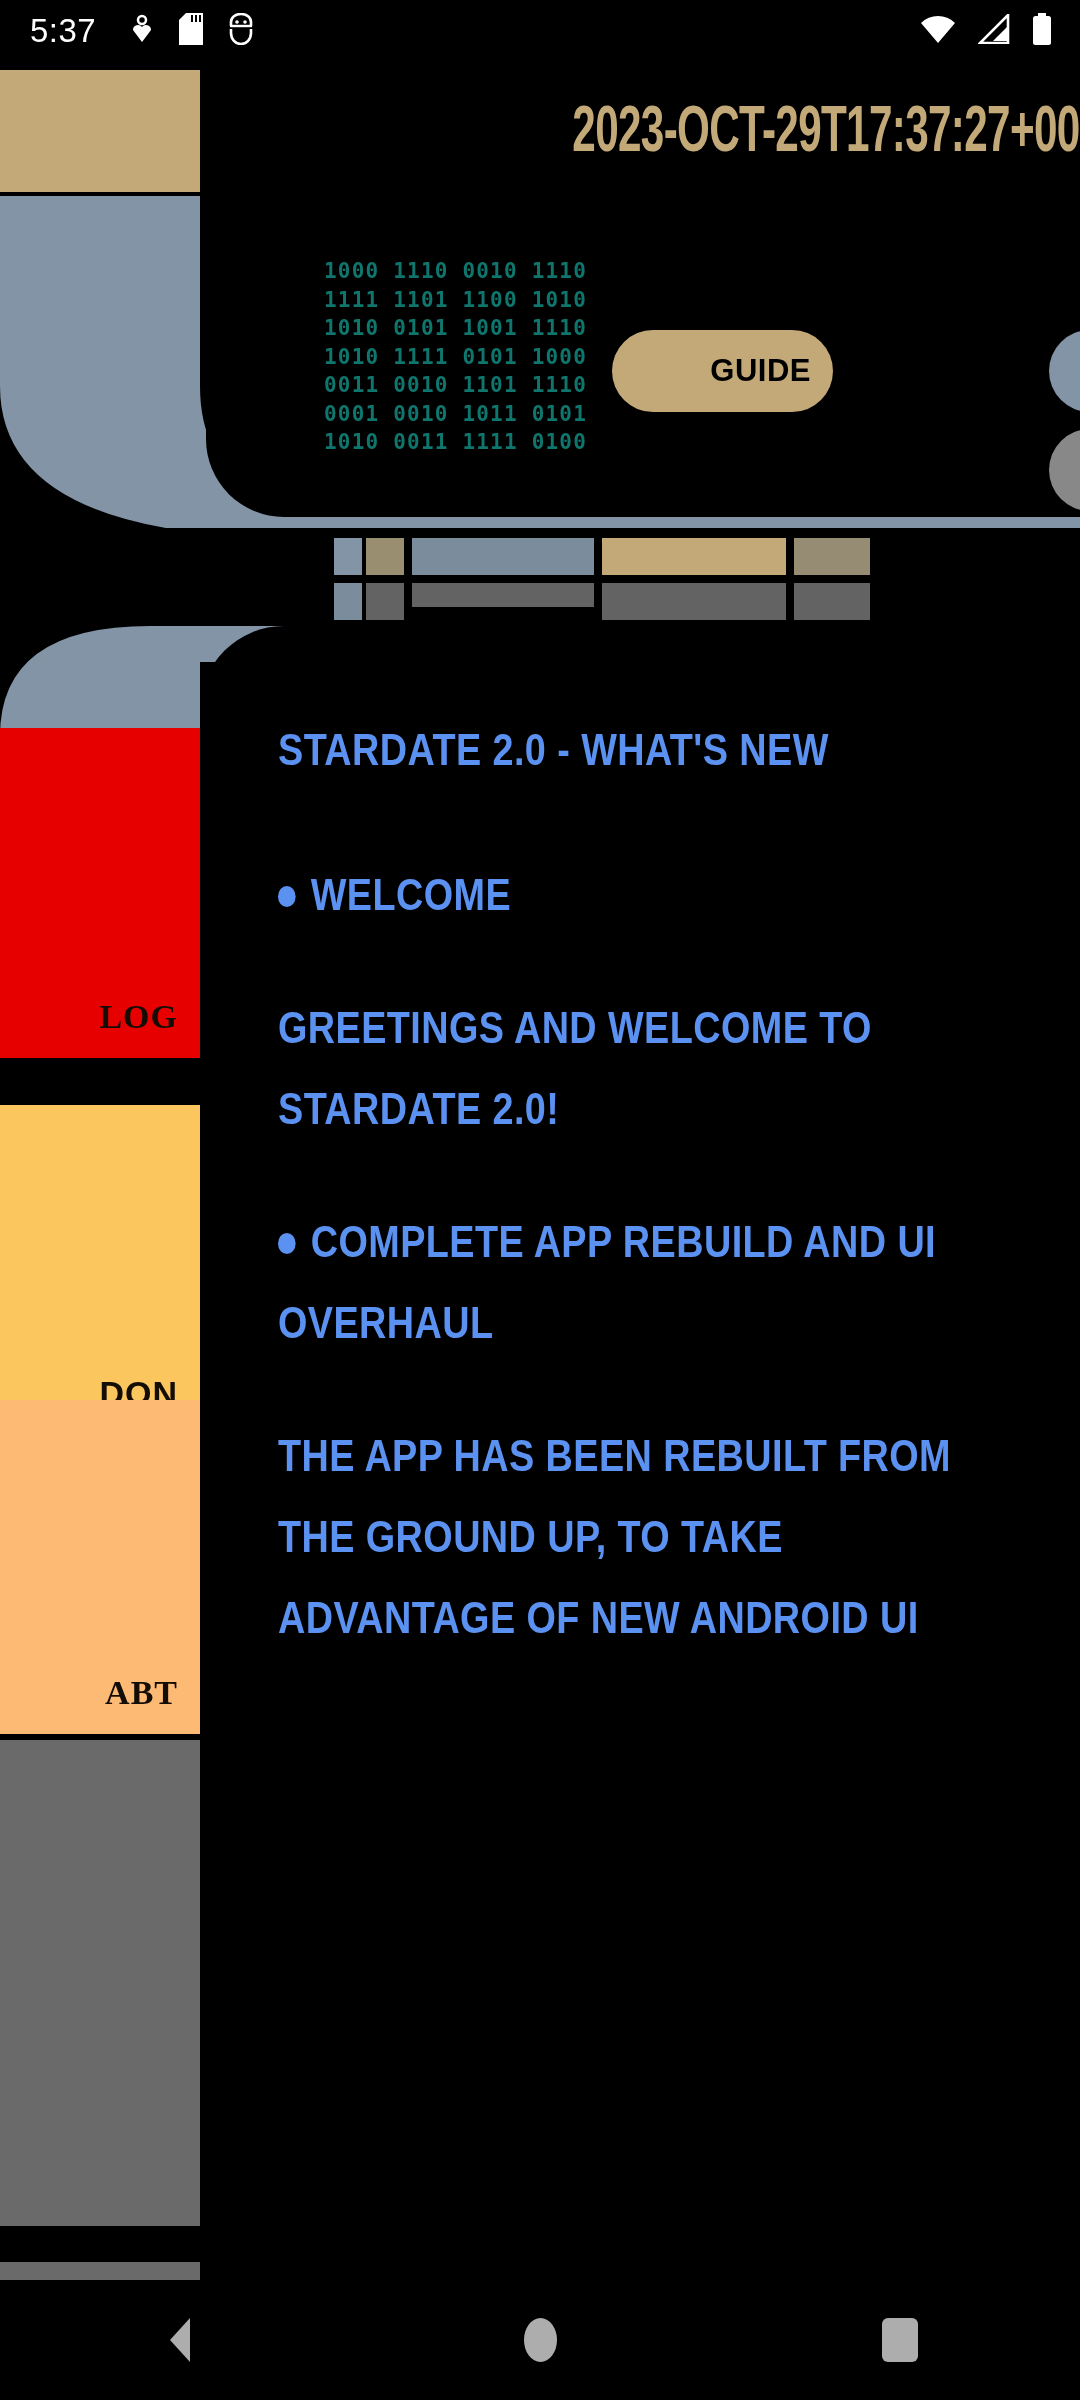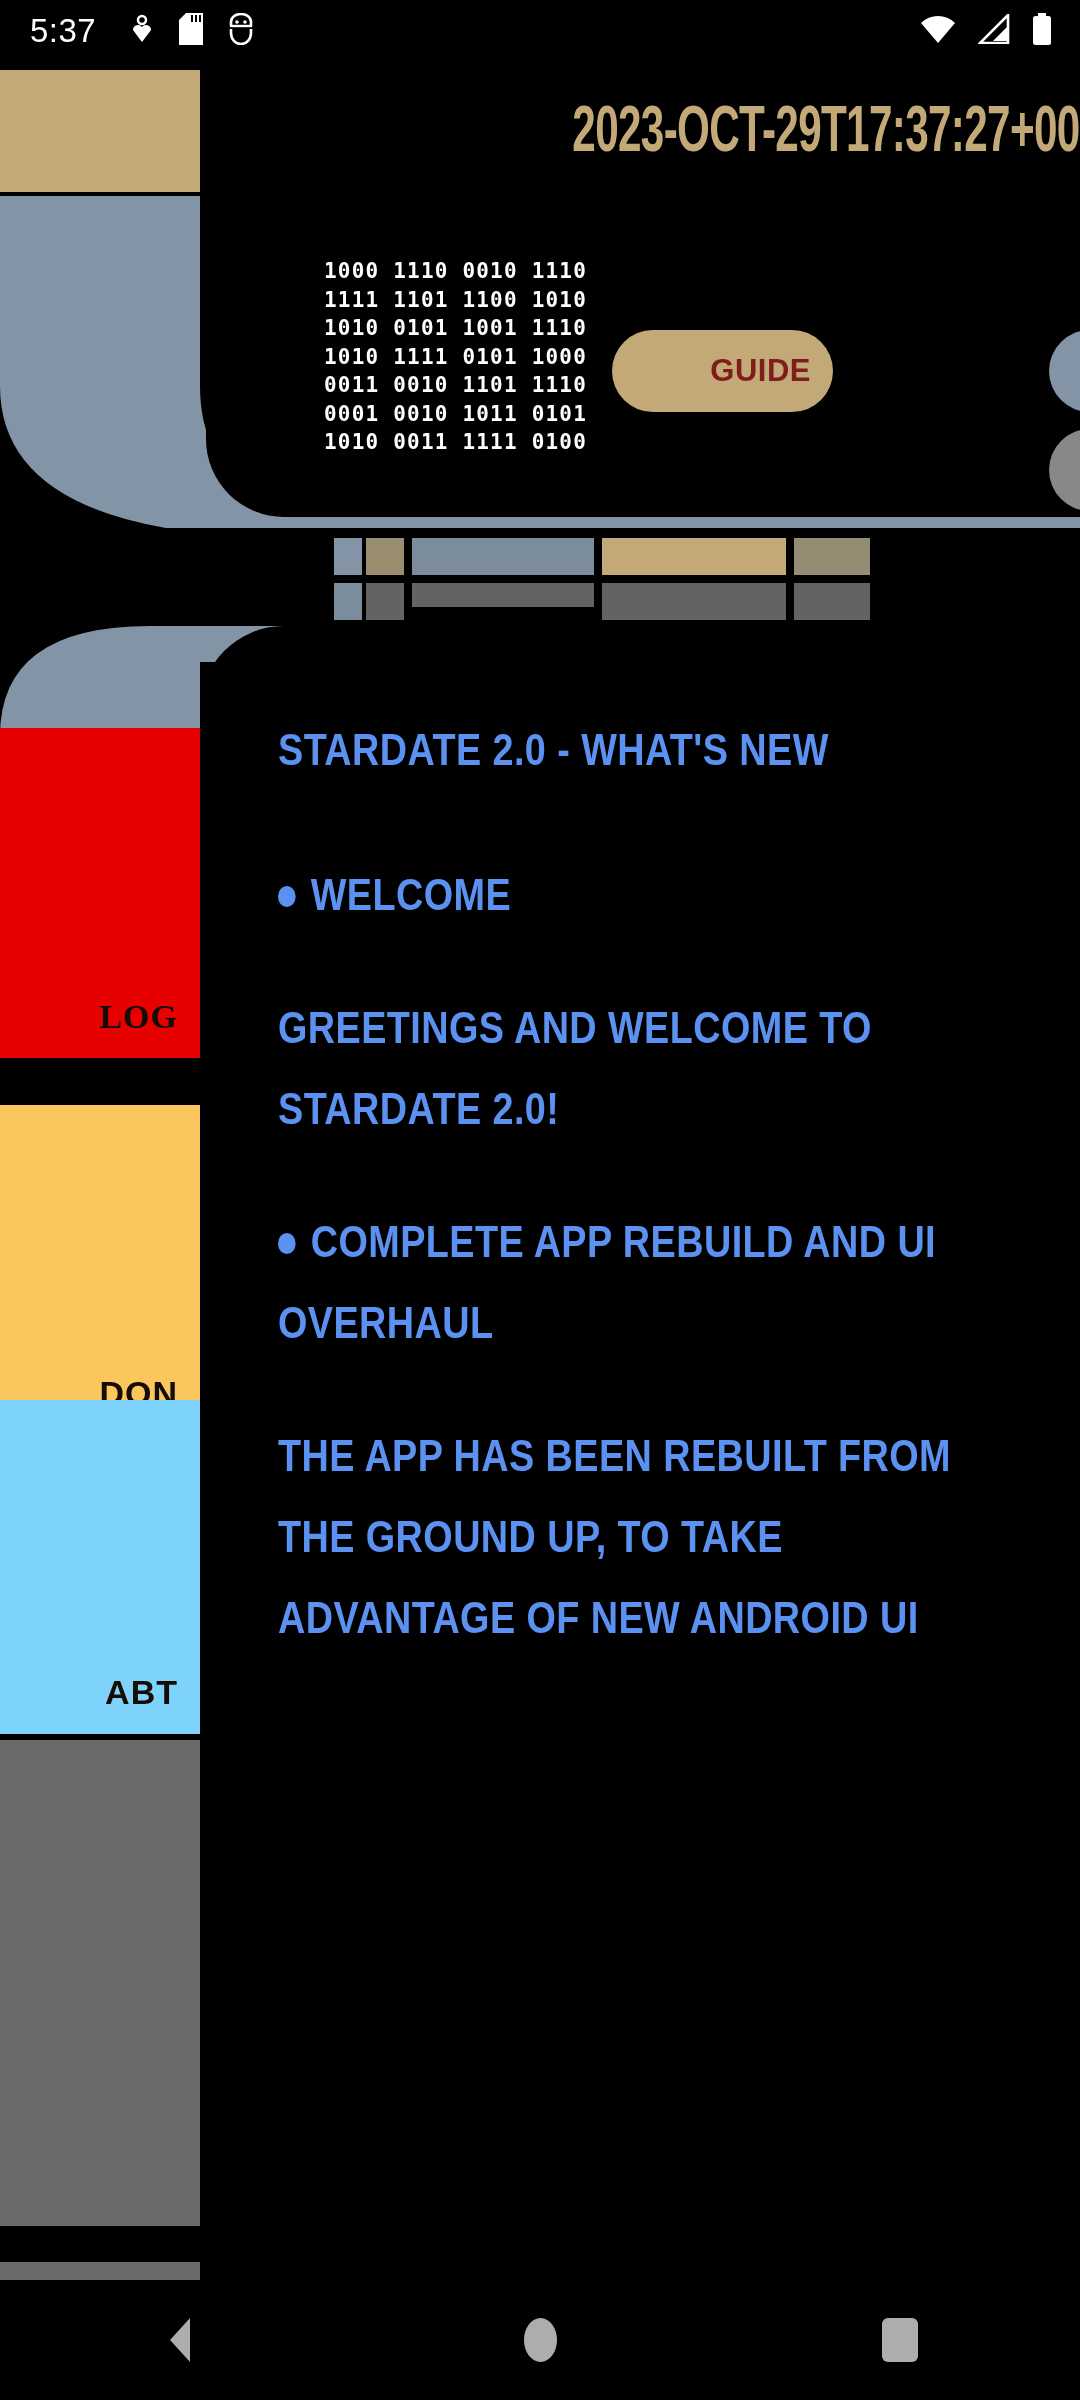--- a/index.html
+++ b/index.html
@@ -94,21 +94,21 @@
     font-family: "DejaVu Sans Mono", monospace;
     font-size: 21px;
     line-height: 28.5px;
     letter-spacing: 1.2px;
     white-space: pre;
     font-weight: bold;
   }
 
   .hdr-btn {
     position: absolute;
-    color: #7f1d1d;
+    color: #000000;
     font-family: "Liberation Sans Narrow", "Liberation Sans", sans-serif;
     font-weight: bold;
     font-size: 31px;
     text-align: right;
     display: flex;
     align-items: center;
     justify-content: flex-end;
     padding-right: 22px;
     border-radius: 60px;
     letter-spacing: 0.5px;
@@ -323,21 +323,21 @@
 
 <div id="header-elbow">
   <svg width="1080" height="332" viewBox="0 0 1080 332">
 
     <path d="M0,0 L200,0 L200,190 Q200,306 334,306 L1080,306 L1080,342 L300,342 Q0,342 0,190 Z" fill="#8294a6"></path>
   </svg>
 </div>
 
 <div id="header-panel">
   <div id="header-title" style="color: rgb(195, 169, 119);">2023-OCT-29T17:37:27+00</div>
-  <div id="binary-block" style="color: #ffffff;">1000 1110 0010 1110
+  <div id="binary-block" style="color: #0f766e;">1000 1110 0010 1110
 1111 1101 1100 1010
 1010 0101 1001 1110
 1010 1111 0101 1000
 0011 0010 1101 1110
 0001 0010 1011 0101
 1010 0011 1111 0100</div>
 
   <div class="hdr-btn" id="btn-guide" style="background: rgb(195, 169, 119);">GUIDE</div>
   <div class="hdr-btn" id="btn-ref" style="background: rgb(130, 148, 166);">REF</div>
   <div class="hdr-btn" id="btn-about" style="background: rgb(136, 136, 136);">ABOUT</div>
@@ -375,21 +375,21 @@
     <div class="content-p" style="color: rgb(91, 145, 240);">GREETINGS AND WELCOME TO STARDATE 2.0!</div>
     <div class="gap-b"></div>
     <div class="content-bullet" style="color: rgb(91, 145, 240);"><span class="dot" style="background: rgb(91, 145, 240);"></span><span>COMPLETE APP REBUILD AND UI OVERHAUL</span></div>
     <div class="gap-b"></div>
     <div class="content-p" style="color: rgb(91, 145, 240);">THE APP HAS BEEN REBUILT FROM THE GROUND UP, TO TAKE ADVANTAGE OF NEW ANDROID UI</div>
   </div>
 </div>
 
 <div class="side-btn" id="side-log" style="background: rgb(230, 0, 0); font-family: Liberation Serif, serif;">LOG</div>
 <div class="side-btn" id="side-don" style="background: rgb(251, 198, 93);">DON</div>
-<div class="side-btn" id="side-abt" style="background: #7dd3fc;">ABT</div>
+<div class="side-btn" id="side-abt" style="background: #fdba74; font-family: Liberation Serif, serif;">ABT</div>
 <div class="side-btn" id="side-fill" style="background: rgb(106, 106, 106);"></div>
 
 <div id="nav-indicator"></div>
 
 <div id="nav-bar">
   <div class="nav-btn">
     <div id="nav-back-icon"></div>
   </div>
   <div class="nav-btn">
     <div id="nav-home-icon"></div>

